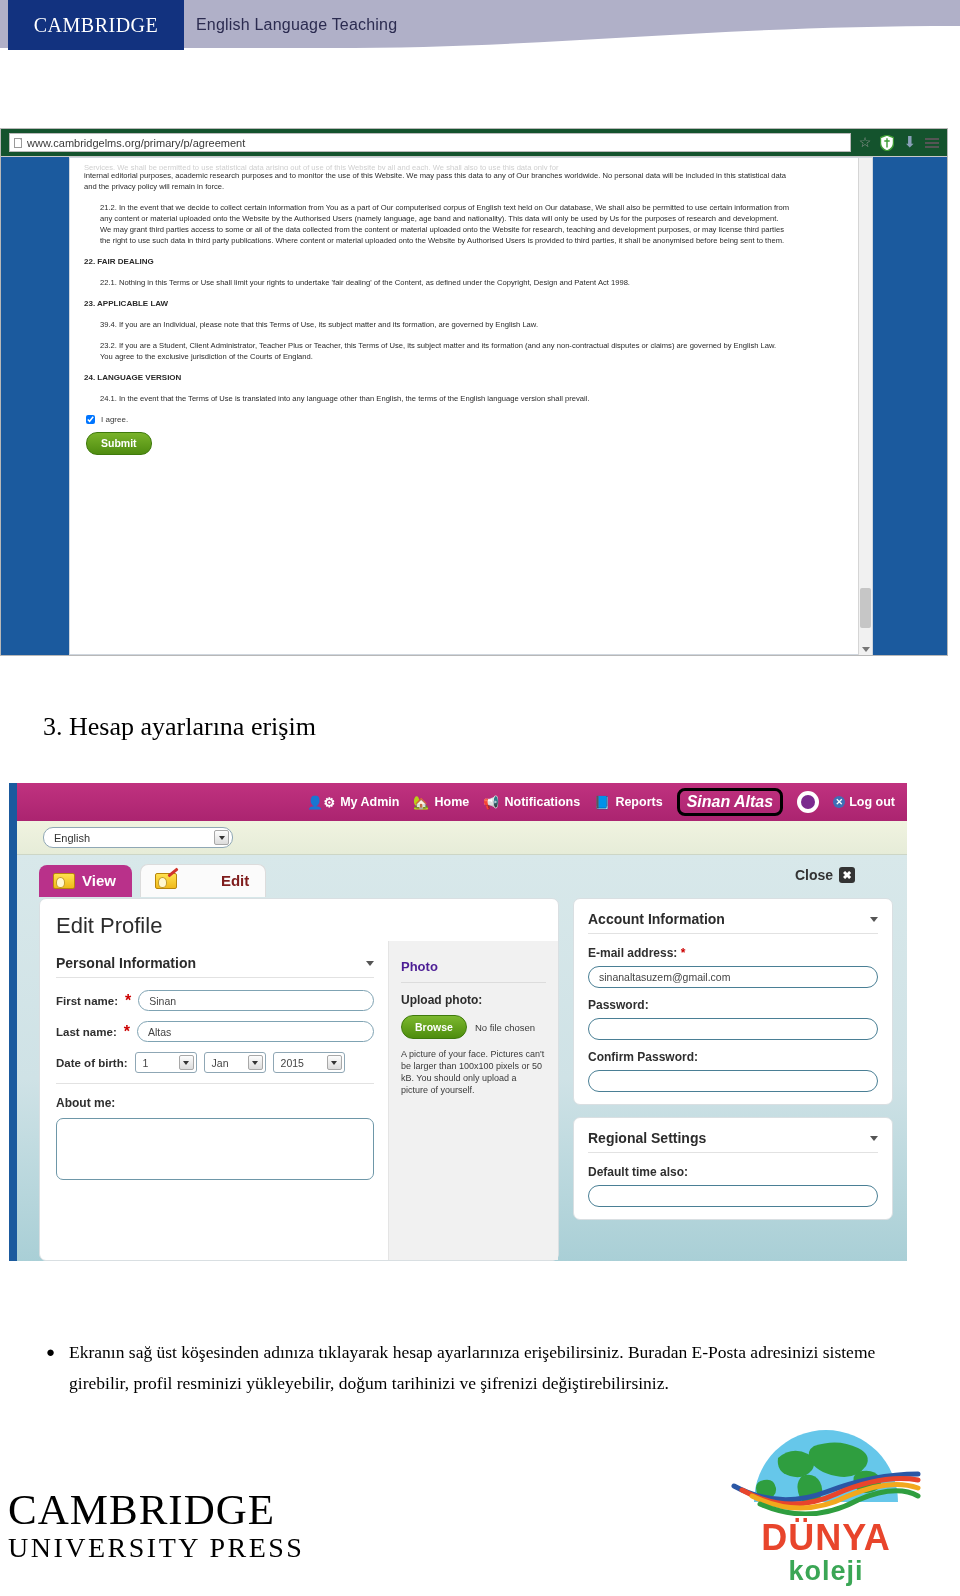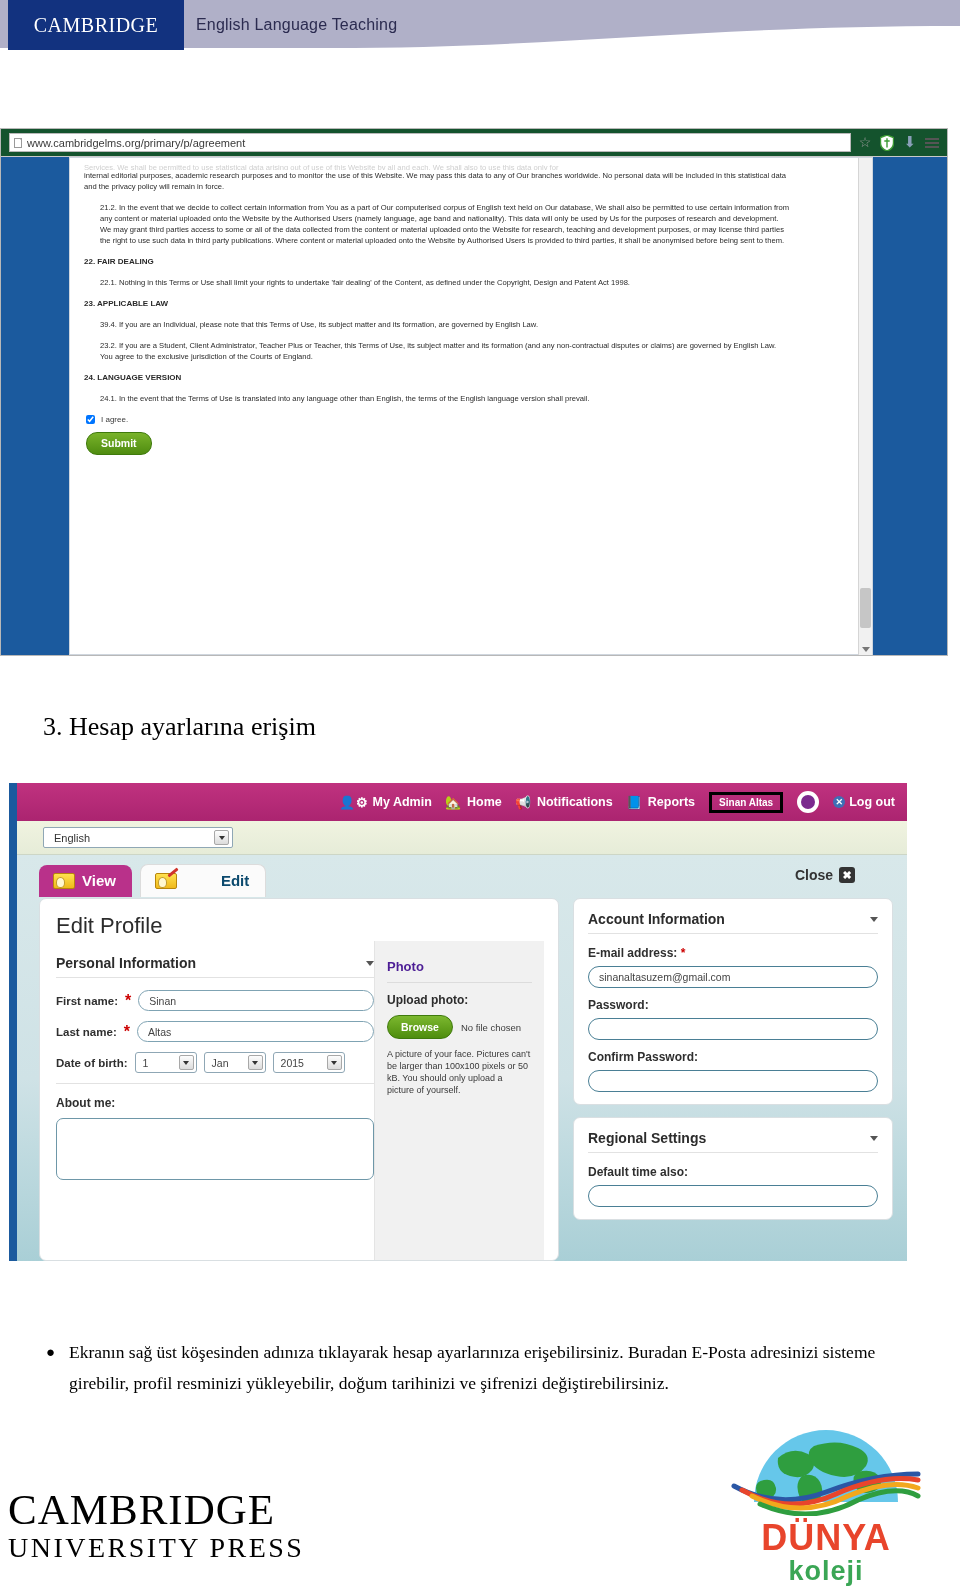--- a/index.html
+++ b/index.html
@@ -184,26 +184,27 @@
     display:flex; align-items:center; gap:5px;
     color:#fff;
     font-family:"Liberation Sans", sans-serif;
     font-size:12.5px;
     font-weight:bold;
     white-space:nowrap;
   }
   .navitem .gl{ font-size:13px; line-height:1; }
   .username-box{
     border:3px solid #000;
-    border-radius:0;
+    border-radius:8px;
     padding:2px 7px;
     color:#fff;
     font-family:"Liberation Sans", sans-serif;
-    font-size:10px; font-weight:bold;
+    font-size:16px; font-weight:bold;
     background:transparent;
+    font-style:italic;
   }
   .avatar{
     width:22px;height:22px;border-radius:50%;
     background:#fff;
     display:flex;align-items:center;justify-content:center;
     border:2px solid #fff;
   }
   .avatar i{
     display:block;width:14px;height:14px;border-radius:50%;
     background:#7b2a8e;
@@ -220,21 +221,21 @@
     height:34px;
     background:linear-gradient(#f0f3e0,#e6ecd8);
     display:flex; align-items:center;
     padding-left:26px;
     border-bottom:1px solid #cdd6c6;
   }
   .lang-sel{
     width:190px;height:21px;
     background:#fff;
     border:1px solid #8fa7b5;
-    border-radius:2px;
+    border-radius:10px;
     display:flex;align-items:center;justify-content:space-between;
     padding:0 3px 0 10px;
     font-family:"Liberation Sans", sans-serif;
     font-size:11px;color:#333;
   }
   .sel-arrow{
     width:15px;height:15px;
     background:linear-gradient(#fdfdfd,#dcdcdc);
     border:1px solid #a8a8a8;border-radius:2px;
     display:flex;align-items:center;justify-content:center;
@@ -255,21 +256,21 @@
     display:flex;gap:8px;align-items:flex-end;
   }
   .tab{
     display:flex;align-items:center;gap:7px;
     padding:7px 16px 8px 14px;
     border-radius:8px 8px 0 0;
     font-family:"Liberation Sans",sans-serif;
     font-size:15px;font-weight:bold;
   }
   .tab-active{ background:#b9318a; color:#fff; }
-  .tab-inactive{ background:#fbfbfb; color:#0c4a6e; border:1px solid #dcdcdc; border-bottom:none;gap:44px; }
+  .tab-inactive{ background:#fbfbfb; color:#7f1d1d; border:1px solid #dcdcdc; border-bottom:none;gap:44px; }
   .tabicon{
     width:22px;height:16px;border-radius:2px;
     background:linear-gradient(#ffe14f,#f0b91a);
     border:1px solid #b8860b;position:relative;
   }
   .tabicon:before{
     content:"";position:absolute;left:2px;top:3px;
     width:7px;height:9px;border-radius:50% 50% 45% 45%;
     background:#fff8d0;border:1px solid #c09a2a;
   }
@@ -300,21 +301,21 @@
     border-radius:7px;
     padding:14px 16px;
     font-family:"Liberation Sans",sans-serif;
   }
   .left-card{ width:520px; display:flex; flex-direction:column; }
   .edit-title{
     font-size:22px; color:#2c2c2c; font-weight:normal;
     padding-bottom:10px;
     margin-bottom:6px;
   }
-  .left-split{ display:flex; flex:1; }
+  .left-split{ display:flex; gap:14px; flex:1; }
   .form-col{ width:318px; }
   .sect-head{
     display:flex;align-items:center;justify-content:space-between;
     font-size:14px;font-weight:bold;color:#2c2c2c;
     border-bottom:1px solid #e2e2e2;
     padding-bottom:6px; margin-bottom:12px;
   }
   .caret{ width:0;height:0;border-left:4px solid transparent;border-right:4px solid transparent;border-top:5px solid #555; }
   .frow{ display:flex;align-items:center;gap:7px;margin-bottom:10px; }
   .flabel{ font-size:11.5px;font-weight:bold;color:#2f2f2f;white-space:nowrap; }

